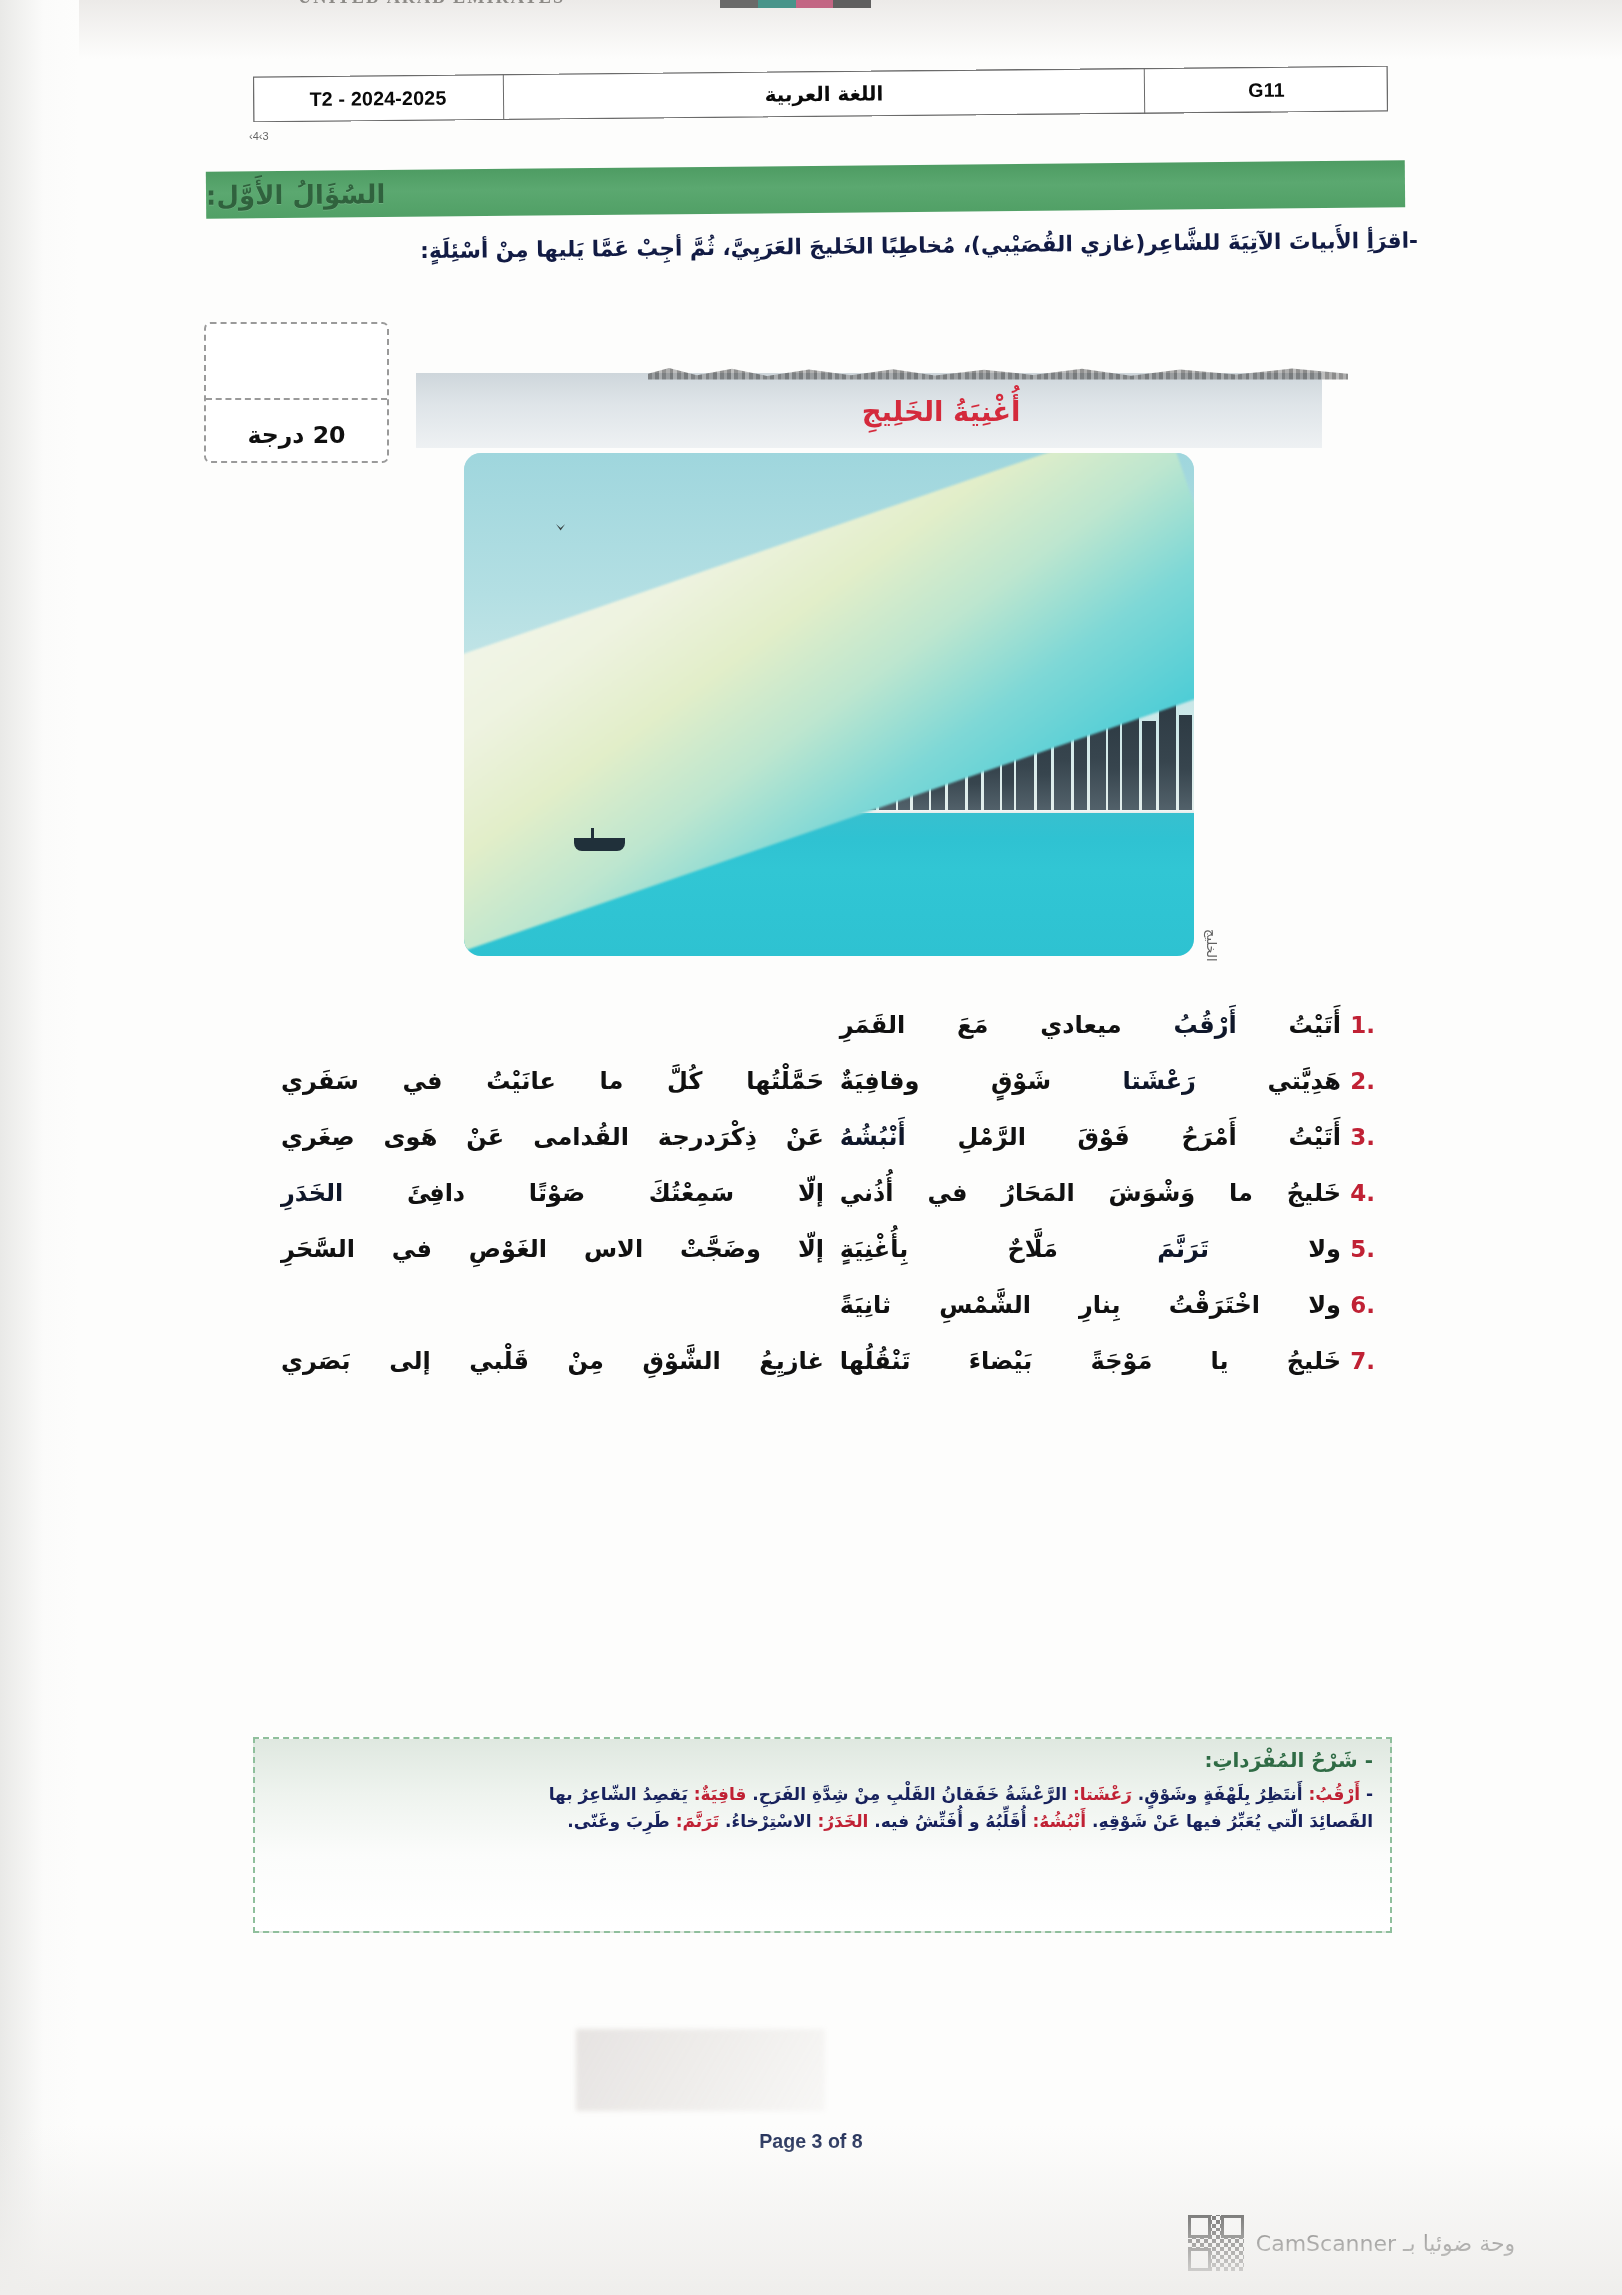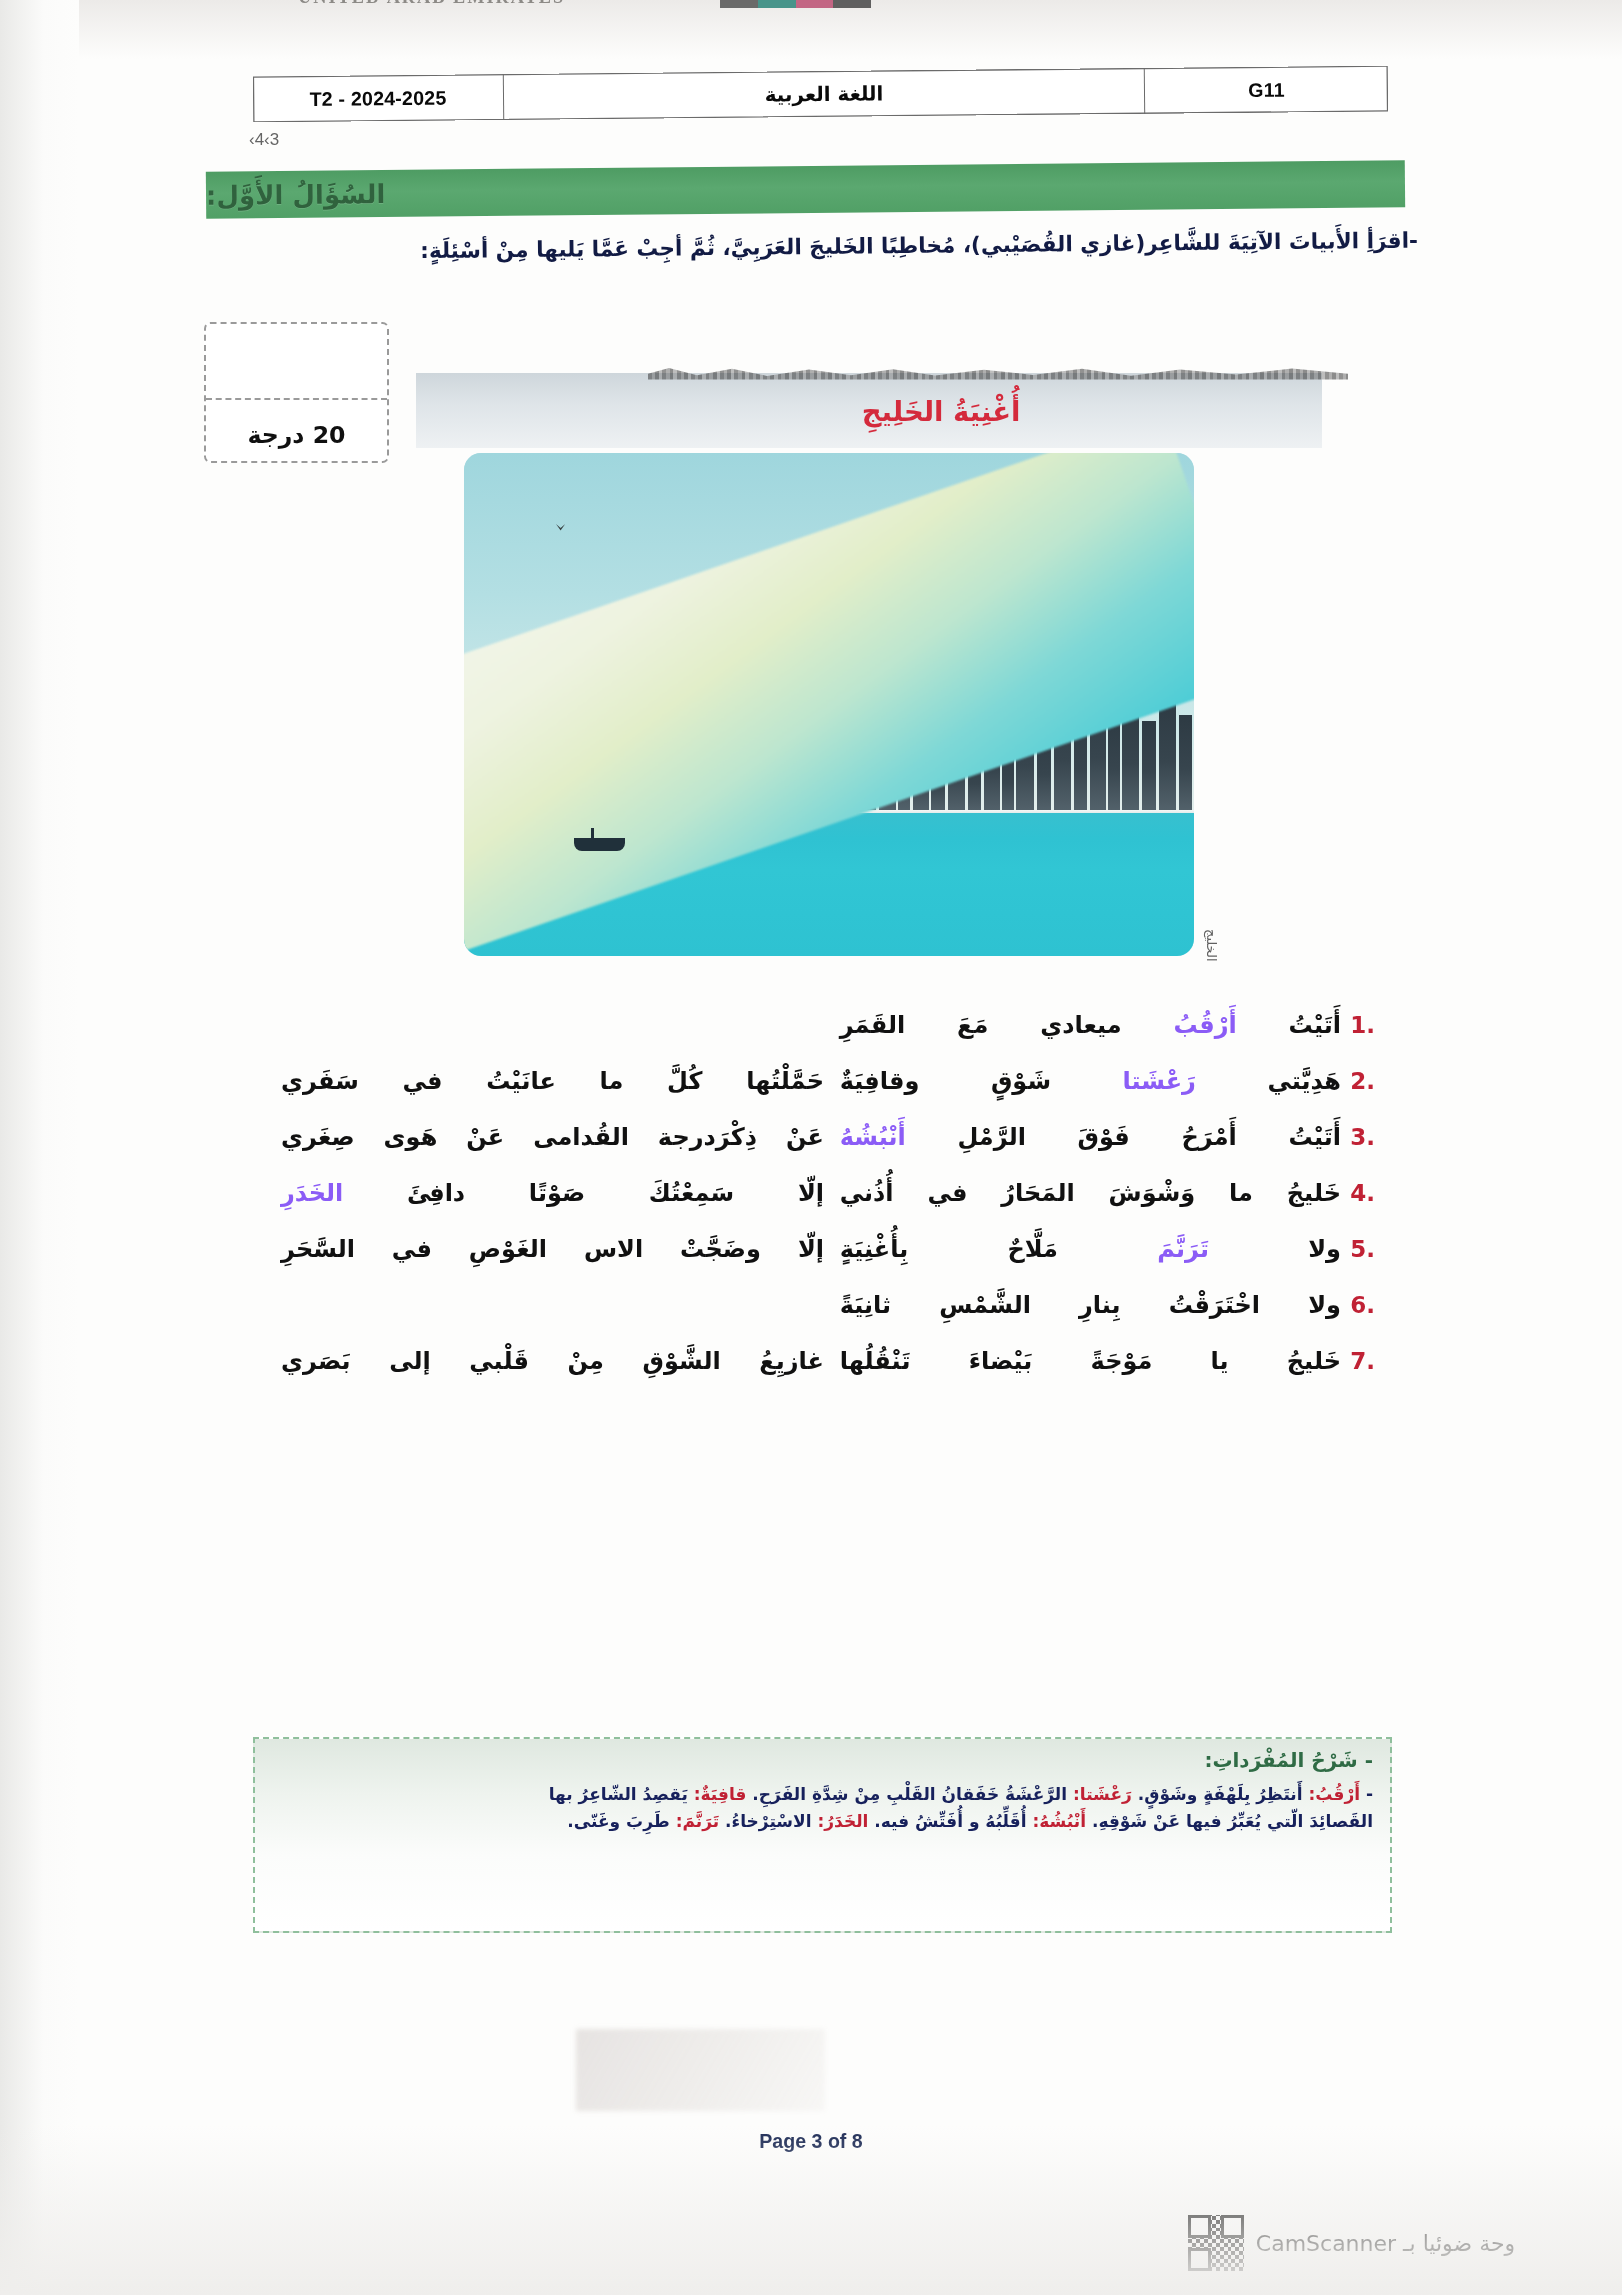--- a/index.html
+++ b/index.html
@@ -98,21 +98,21 @@
   }
   .header-cell:last-child { border-left: none; }
   .hc-grade { width: 243px; font-size: 19.6px; font-family: "Liberation Sans", sans-serif; letter-spacing: 0.3px;}
   .hc-subject { flex: 1; font-size: 20px; font-family: "DejaVu Sans", sans-serif; }
   .hc-term { width: 250px; font-size: 19.6px; font-family: "Liberation Sans", sans-serif; letter-spacing: 0.2px;}
 
   .page-marker {
     position: absolute;
     top: 130px;
     left: 249px;
-    font-size: 17px;
+    font-size: 11px;
     color: #4a4a4a;
     direction: ltr;
     font-family: "Liberation Sans", sans-serif;
     opacity: .85;
   }
 
   
   .q-banner {
     position: absolute;
     top: 166px;
@@ -330,21 +330,21 @@
     text-align-last: justify;
     padding-left: 15.7px;
     box-sizing: border-box;
   }
   .hemistich.left {
     width: 543px;
     text-align: justify;
     text-align-last: justify;
     box-sizing: border-box;
   }
-  .hl { color: #8b5cf6; }
+  .hl { color: #0f172a; }
 
   
   .vocab-box {
     position: absolute;
     top: 1737px;
     left: 253px;
     width: 1139px;
     height: 196px;
     border: 2px dashed #8fbf9c;
     box-sizing: border-box;

